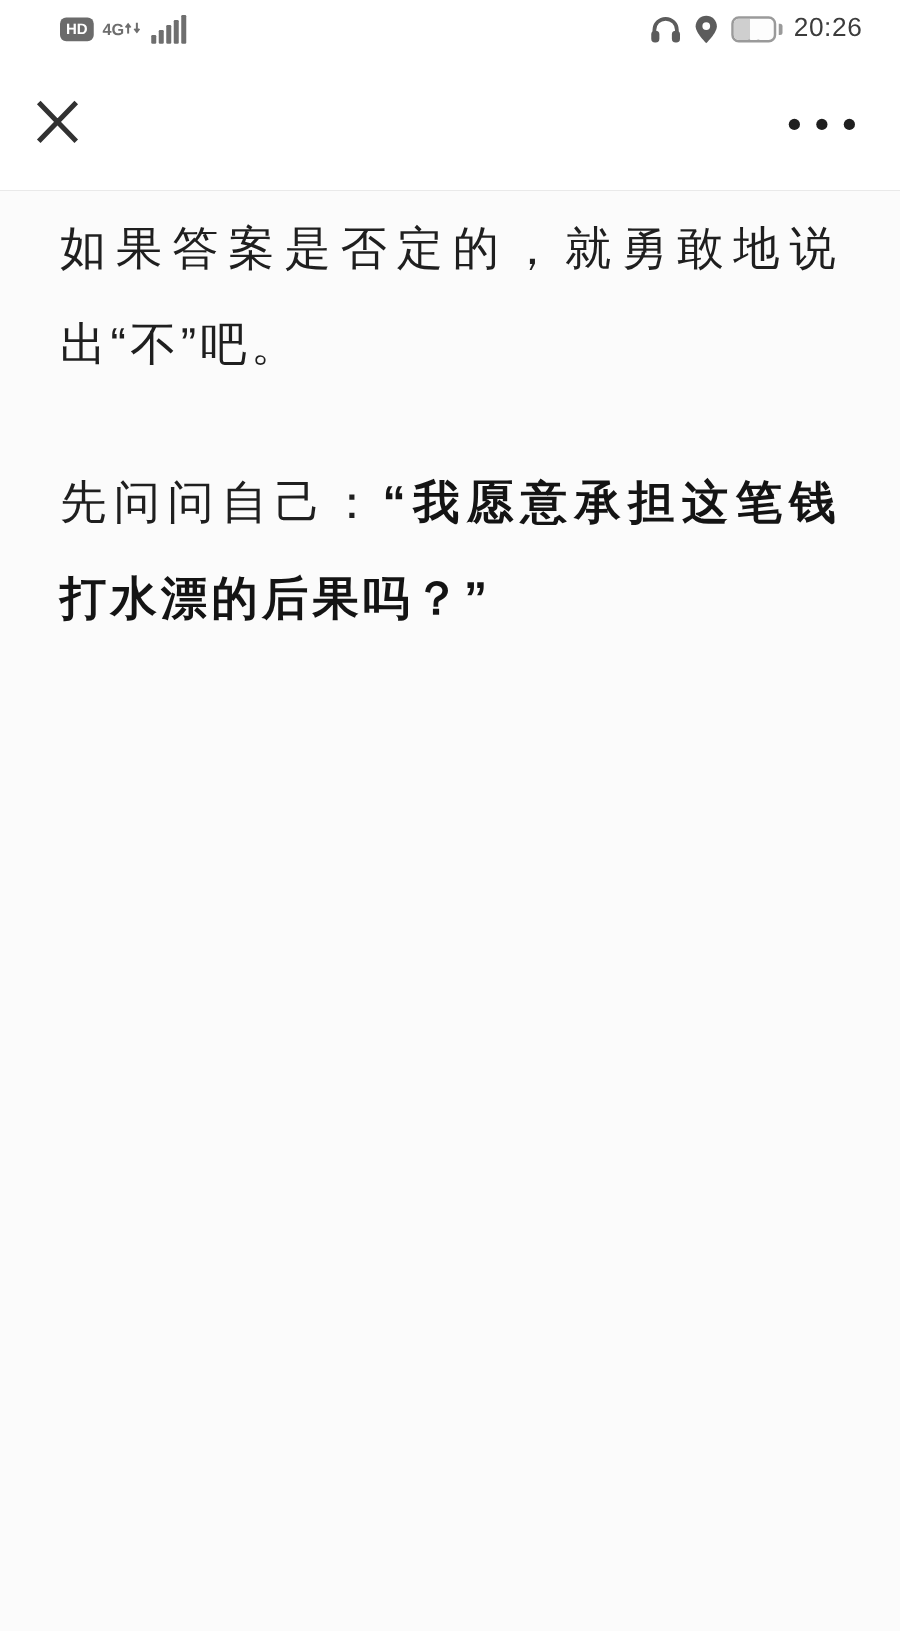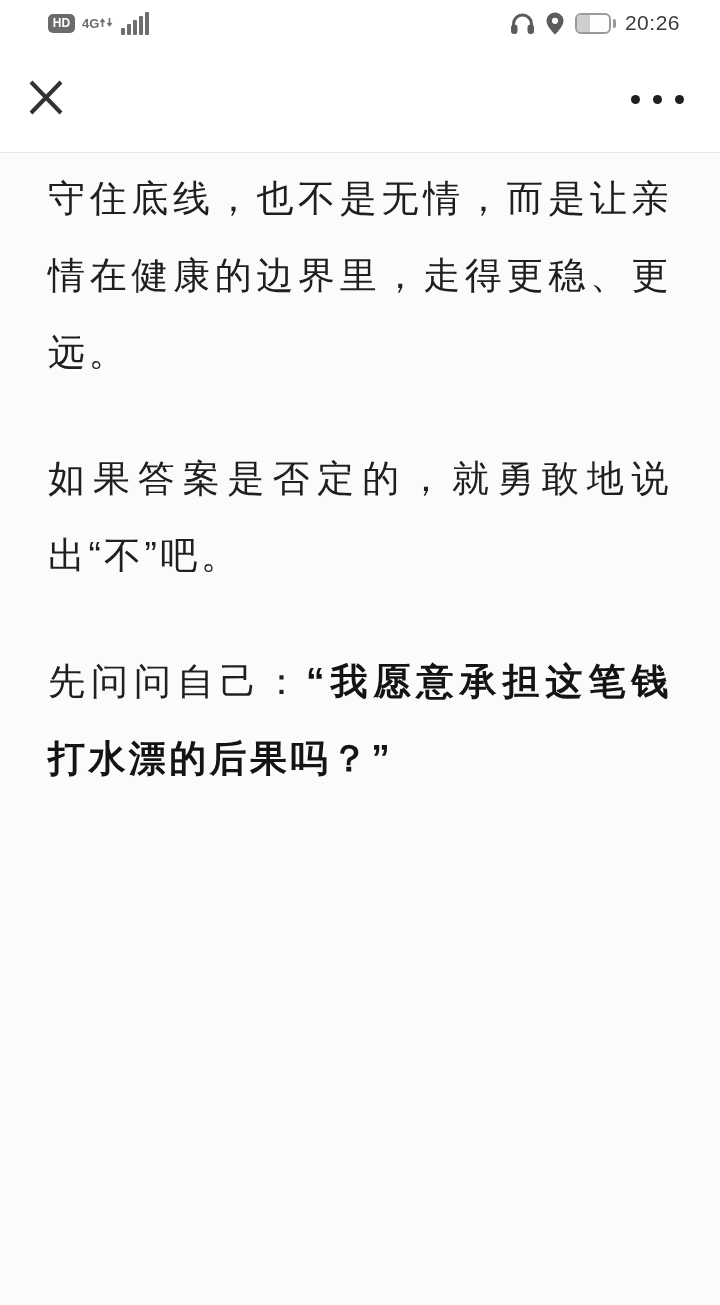--- a/index.html
+++ b/index.html
@@ -4,21 +4,21 @@
 <style>
   html,body{margin:0;padding:0;}
   body{
     width:720px;height:1305px;overflow:hidden;position:relative;
     background:#ffffff;
     font-family:"Liberation Sans","DejaVu Sans",sans-serif;
   }
   
   .status-bar{
     height:46px;display:flex;align-items:center;justify-content:space-between;
-    padding:0 40px 0 48px;box-sizing:border-box;background:#ffffff;
+    padding:0 30px 0 48px;box-sizing:border-box;background:#ffffff;
   }
   .sb-left,.sb-right{display:flex;align-items:center;}
   .hd-badge{
     background:#6b6b6b;color:#ffffff;font-weight:bold;font-size:12px;
     border-radius:5px;width:27px;height:19px;display:flex;align-items:center;justify-content:center;
     letter-spacing:0;
   }
   .net-block{display:flex;flex-direction:row;align-items:flex-start;margin-left:7px;line-height:1;}
   .net-label{font-size:13px;font-weight:bold;color:#6e6e6e;letter-spacing:0;}
   .net-arrows{margin-top:1px;display:flex;}
@@ -120,18 +120,17 @@
         <span class="dot"></span>
         <span class="dot"></span>
     </span>
   </button>
 </div>
 
 <div class="divider"></div>
 
 <div class="content">
   <div>
-      <p><span>守住底线，也不是无情，而是让亲情在健康的边界里，走得更稳、更远。</span></p>
       <p><span>如果答案是否定的，就勇敢地说出“不”吧。</span></p>
       <p><span>先问问自己：</span><span class="b">“我愿意承担这笔钱打水漂的后果吗？”</span></p>
     </div>
 
 </div>
 
 </body></html>

